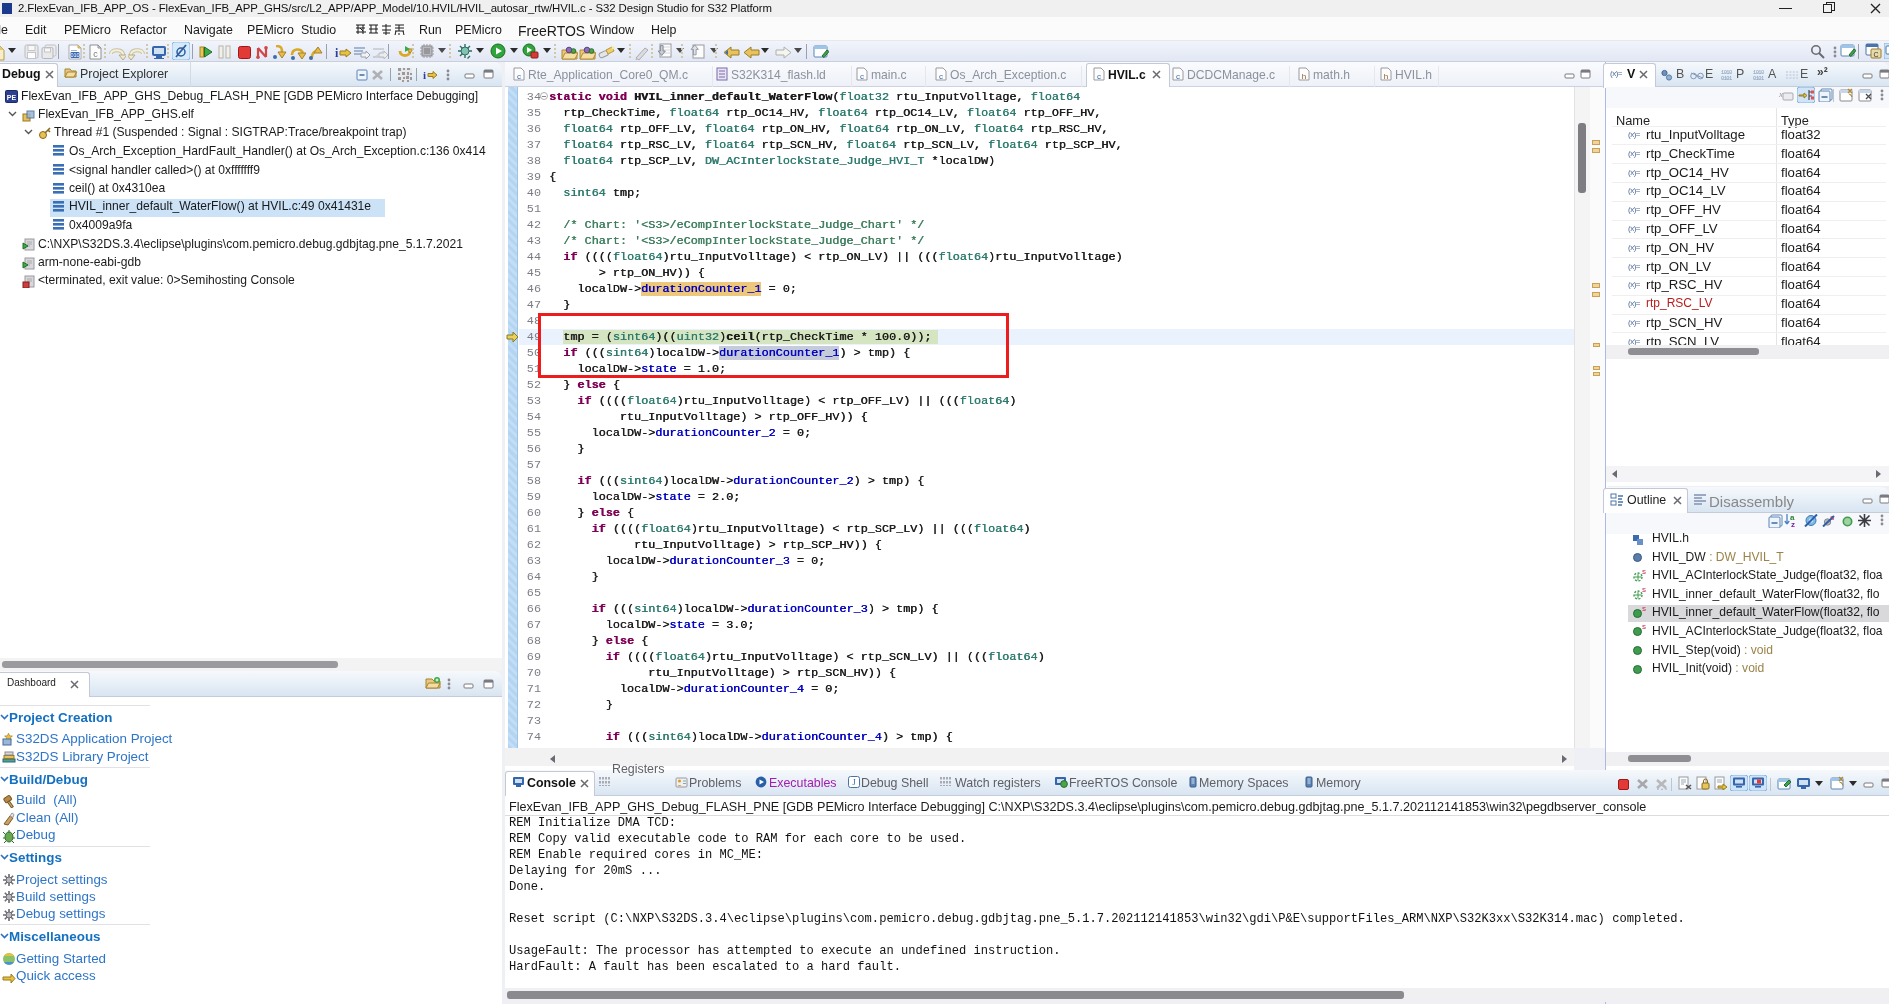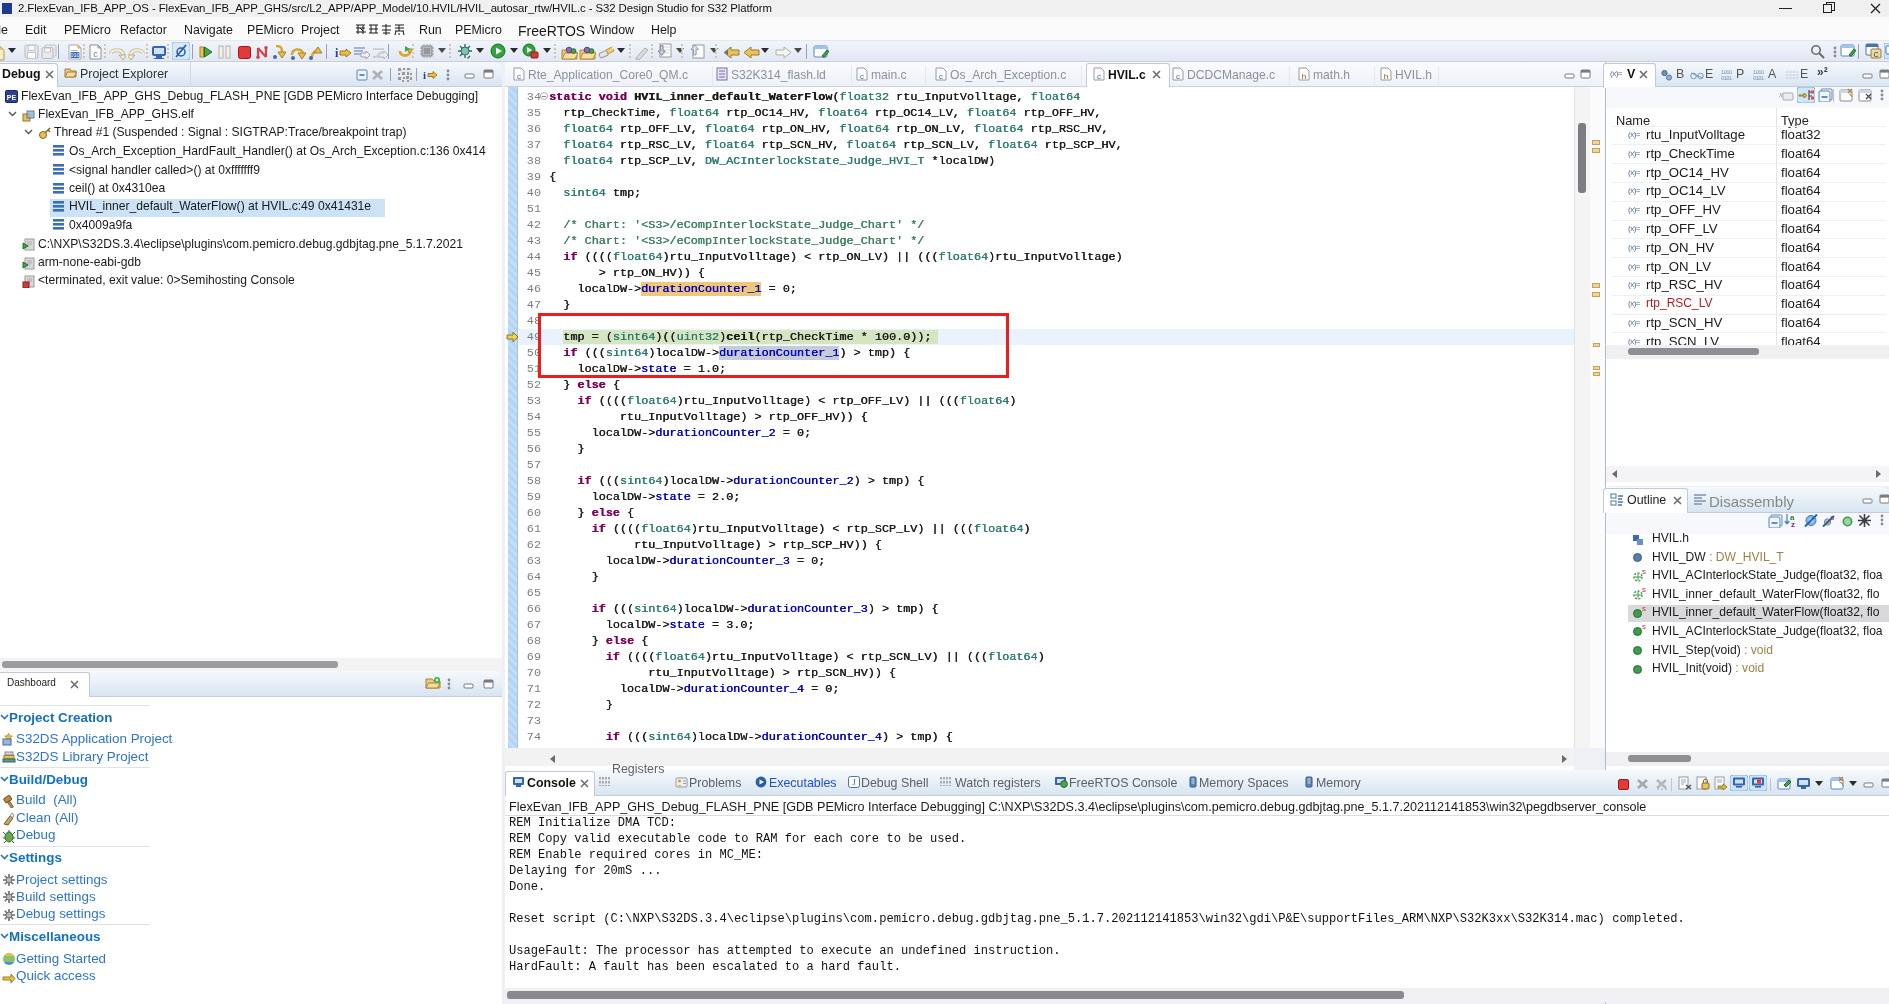--- a/index.html
+++ b/index.html
@@ -21,21 +21,21 @@
       <path d="M1 1 L10 10 M10 1 L1 10" stroke="#222" stroke-width="1.3"></path>
     </svg>
   </div>
 <div class="abs" style="left:0;top:17px;width:1889px;height:23px;background:#fbfbfc"></div>
 <div class="abs" style="left:-12px;top:23px;font-size:12.4px;color:#1a1a1a;white-space:nowrap">File</div>
 <div class="abs" style="left:25px;top:23px;font-size:12.4px;color:#1a1a1a;white-space:nowrap">Edit</div>
 <div class="abs" style="left:64px;top:23px;font-size:12.4px;color:#1a1a1a;white-space:nowrap">PEMicro</div>
 <div class="abs" style="left:120px;top:23px;font-size:12.4px;color:#1a1a1a;white-space:nowrap">Refactor</div>
 <div class="abs" style="left:184px;top:23px;font-size:12.4px;color:#1a1a1a;white-space:nowrap">Navigate</div>
 <div class="abs" style="left:247px;top:23px;font-size:12.4px;color:#1a1a1a;white-space:nowrap">PEMicro</div>
-<div class="abs" style="left:301px;top:23px;font-size:12.4px;color:#1a1a1a;white-space:nowrap">Project</div>
+<div class="abs" style="left:301px;top:23px;font-size:12.4px;color:#1a1a1a;white-space:nowrap">Studio</div>
 <div class="abs" style="left:355px;top:23px">
     <svg width="50" height="13" viewBox="0 0 50 13">
       <g stroke="#1a1a1a" stroke-width="1" fill="none">
         <path d="M1 2 h9 M1 5 h9 M3 2 v9 M8 2 v9 M1 9 h10 M5 5 l3 3"></path>
         <path d="M14 2 h9 M14 6 h9 M14 10 h9 M16 2 v8 M21 2 v8"></path>
         <path d="M27 3 h9 M27 7 h9 M31 1 v11 M28 10 h7"></path>
         <path d="M40 2 h9 M40 5 h9 M40 8 h9 M44 2 v6 M41 8 l-1 4 M48 8 l1 4 M44 10 v2"></path>
       </g>
     </svg>
   </div>
@@ -1145,21 +1145,21 @@
       <path d="M8 5h3M8 7.5h3" stroke="#8aa"></path>
     </svg>
   </div>
 <div class="abs" style="left:689px;top:776px;font-size:12.4px;color:#5f5f66;white-space:nowrap">Problems</div>
 <div class="abs" style="left:755px;top:776px">
     <svg width="12" height="12" viewBox="0 0 12 12">
       <circle cx="6" cy="6" r="5.4" fill="#2860a8"></circle>
       <path d="M4.5 3.5 L9 6 L4.5 8.5z" fill="#fff"></path>
     </svg>
   </div>
-<div class="abs" style="left:769px;top:776px;font-size:12.4px;color:#1d4ed8;white-space:nowrap">Executables</div>
+<div class="abs" style="left:769px;top:776px;font-size:12.4px;color:#a21caf;white-space:nowrap">Executables</div>
 <div class="abs" style="left:848px;top:776px">
     <svg width="12" height="12" viewBox="0 0 12 12">
       <rect x="0.5" y="0.5" width="11" height="11" rx="2" fill="#fff" stroke="#4a74a8"></rect>
       <text x="6" y="9" font-size="8" fill="#2a5a9a" text-anchor="middle" font-family="Liberation Serif">J</text>
     </svg>
   </div>
 <div class="abs" style="left:861px;top:776px;font-size:12.4px;color:#5f5f66;white-space:nowrap">Debug Shell</div>
 <div class="abs" style="left:939px;top:776px">
     <svg width="14" height="11" viewBox="0 0 14 11">
       <path d="M2 1v9M5 1v9M8 1v9M11 1v9" stroke="#9a9aa0" stroke-width="1.6" stroke-dasharray="2.5 1.5"></path>

